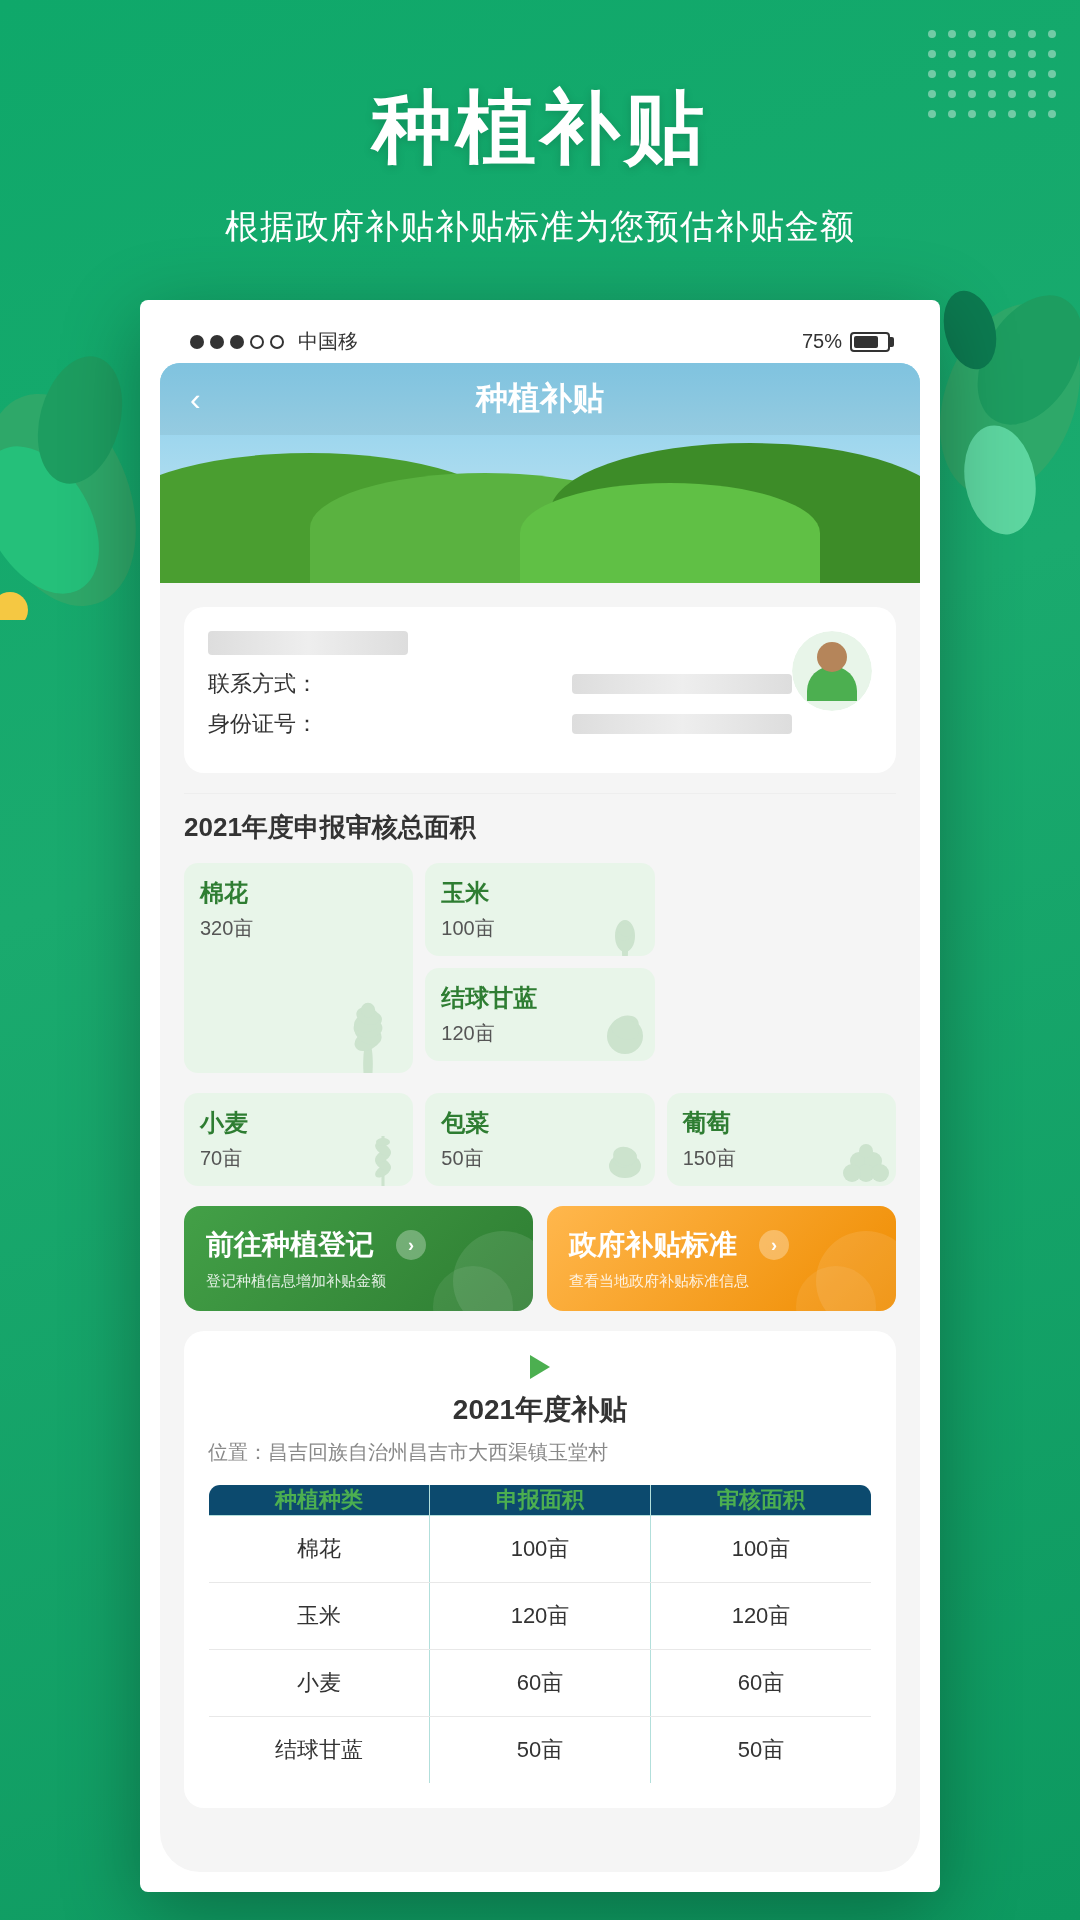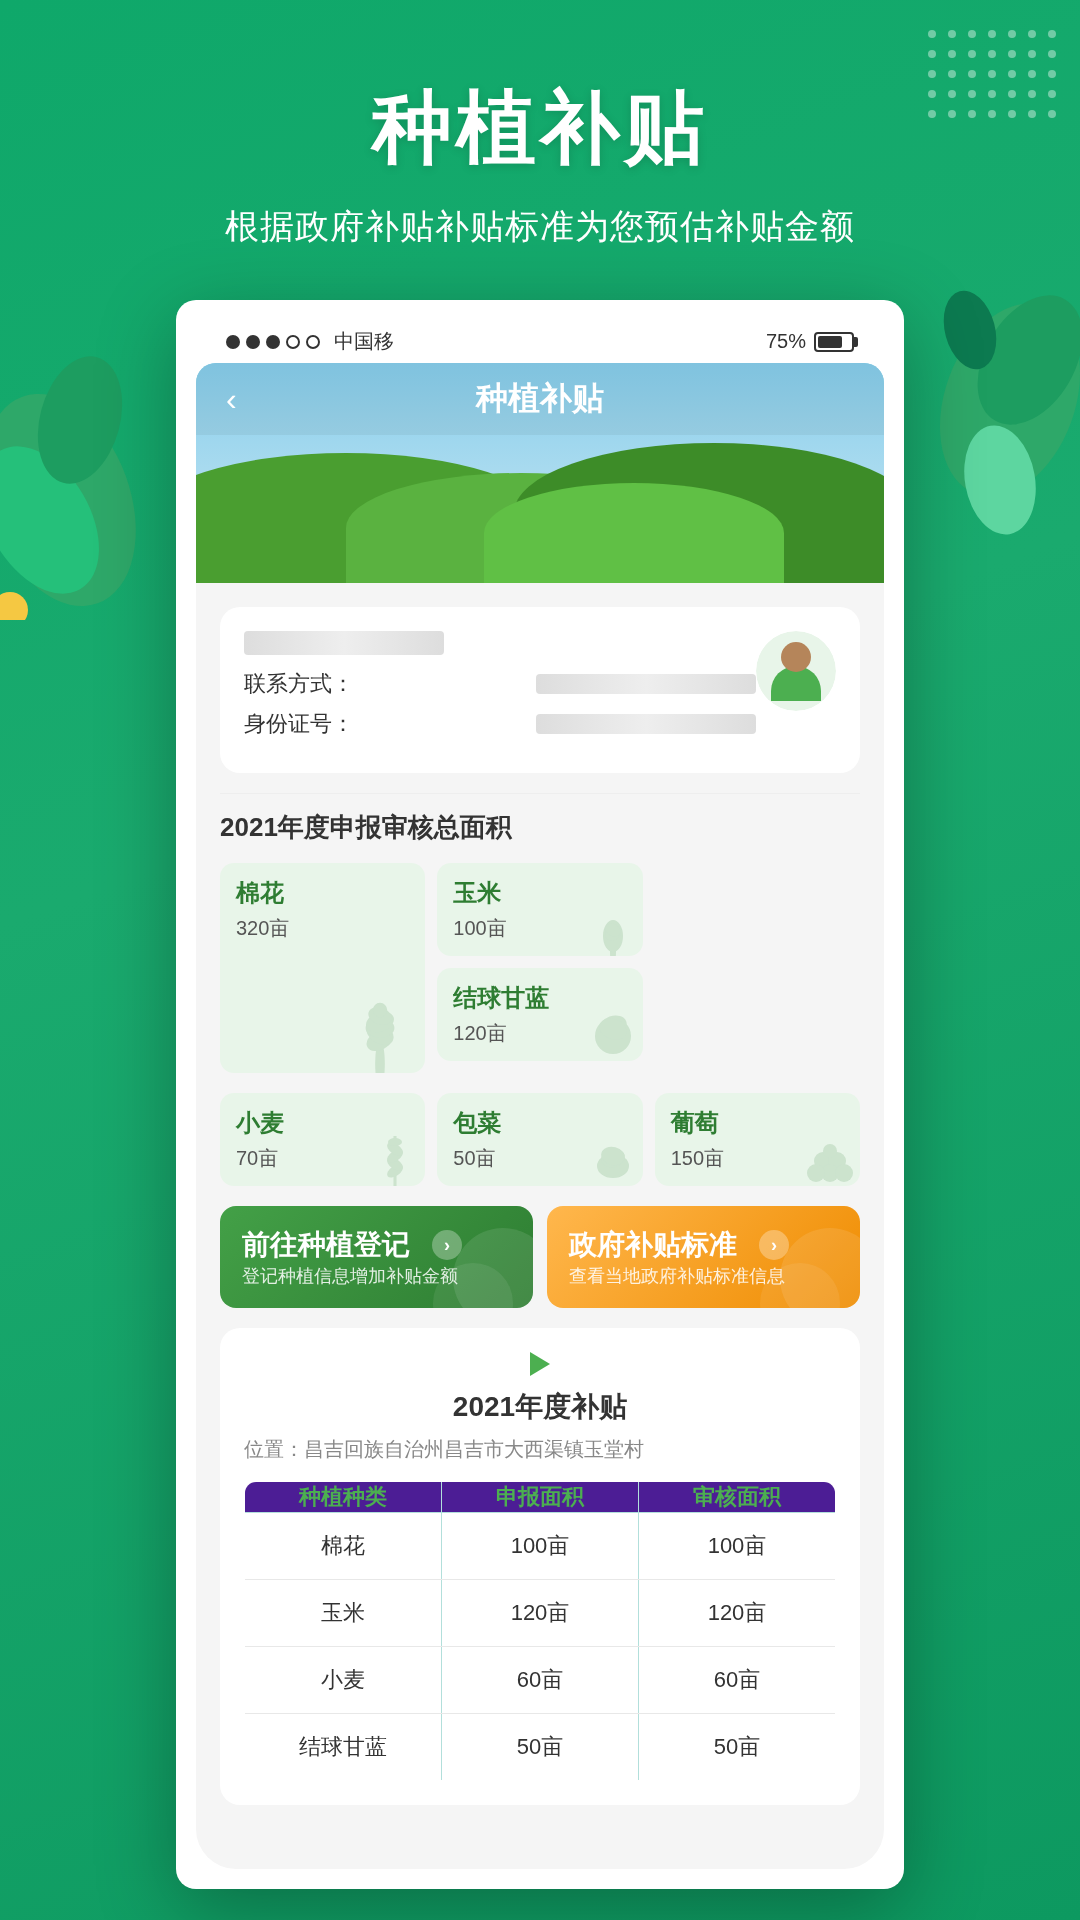--- a/index.html
+++ b/index.html
@@ -83,23 +83,23 @@
 
     
     .phone-container {
       position: relative;
       z-index: 10;
       display: flex;
       justify-content: center;
       margin-top: 20px;
     }
     .phone-frame {
-      width: 728px;
+      width: 800px;
       background: white;
-      border-radius: 20px;
+      border-radius: 8px;
       padding: 20px;
       box-shadow: 0 20px 80px rgba(0,0,0,0.3);
       position: relative;
       overflow: hidden;
     }
 
     
     .status-bar {
       display: flex;
       justify-content: space-between;
@@ -349,22 +349,23 @@
     .action-btn-arrow {
       display: inline-flex;
       align-items: center;
       justify-content: center;
       width: 30px; height: 30px;
       background: rgba(255,255,255,0.3);
       border-radius: 50%;
       font-size: 18px;
     }
     .action-btn-desc {
-      font-size: 18px;
+      font-size: 15px;
       color: rgba(255,255,255,0.85);
+      margin-top: 8px;
     }
     .btn-deco {
       position: absolute;
       right: -20px;
       bottom: -20px;
       width: 100px; height: 100px;
       background: rgba(255,255,255,0.1);
       border-radius: 50%;
     }
     .btn-deco2 {
@@ -408,21 +409,21 @@
 
     
     .subsidy-table {
       width: 100%;
       border: 1.5px solid #b2dfdb;
       border-radius: 12px;
       overflow: hidden;
       border-collapse: collapse;
     }
     .subsidy-table th {
-      background: #4c1d95;
+      background: #0c4a6e;
       color: #4caf50;
       font-size: 22px;
       font-weight: 600;
       padding: 0 10px;
       text-align: center;
       border-bottom: 1.5px solid #b2dfdb;
     }
     .subsidy-table td {
       padding: 18px 10px;
       text-align: center;

